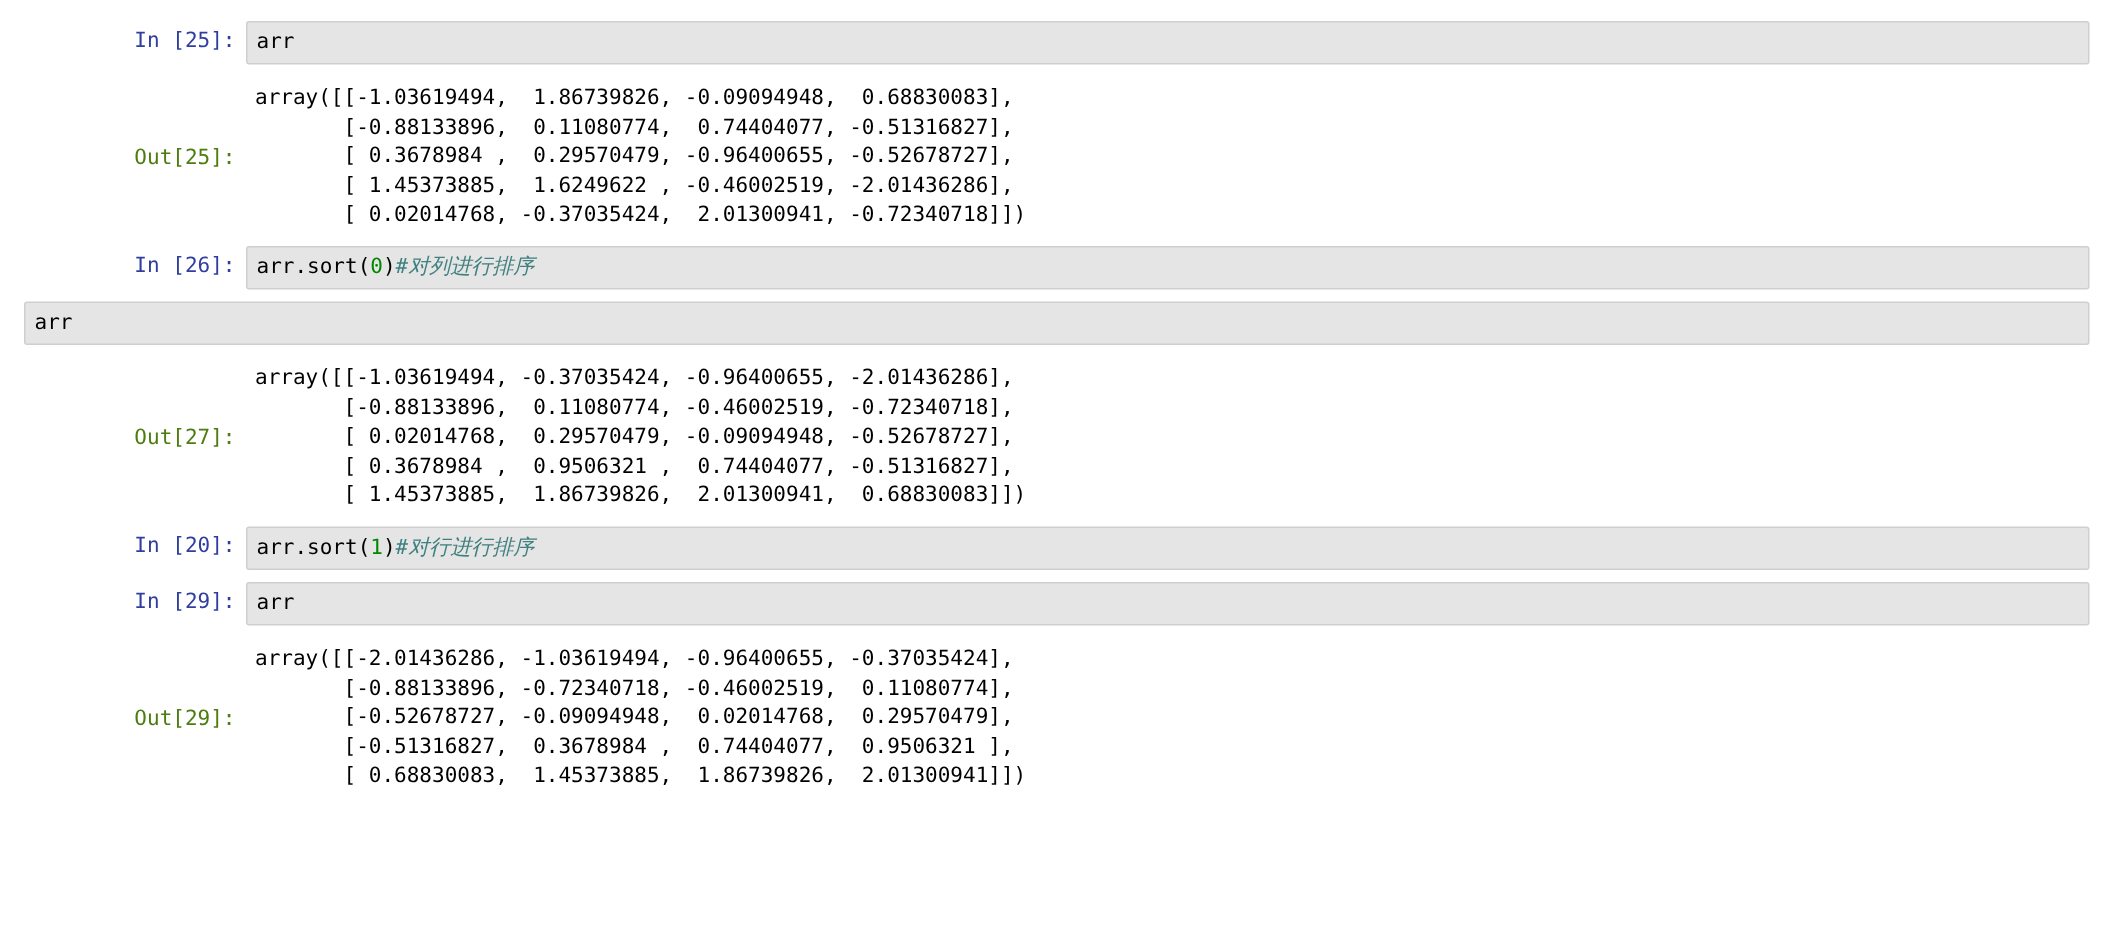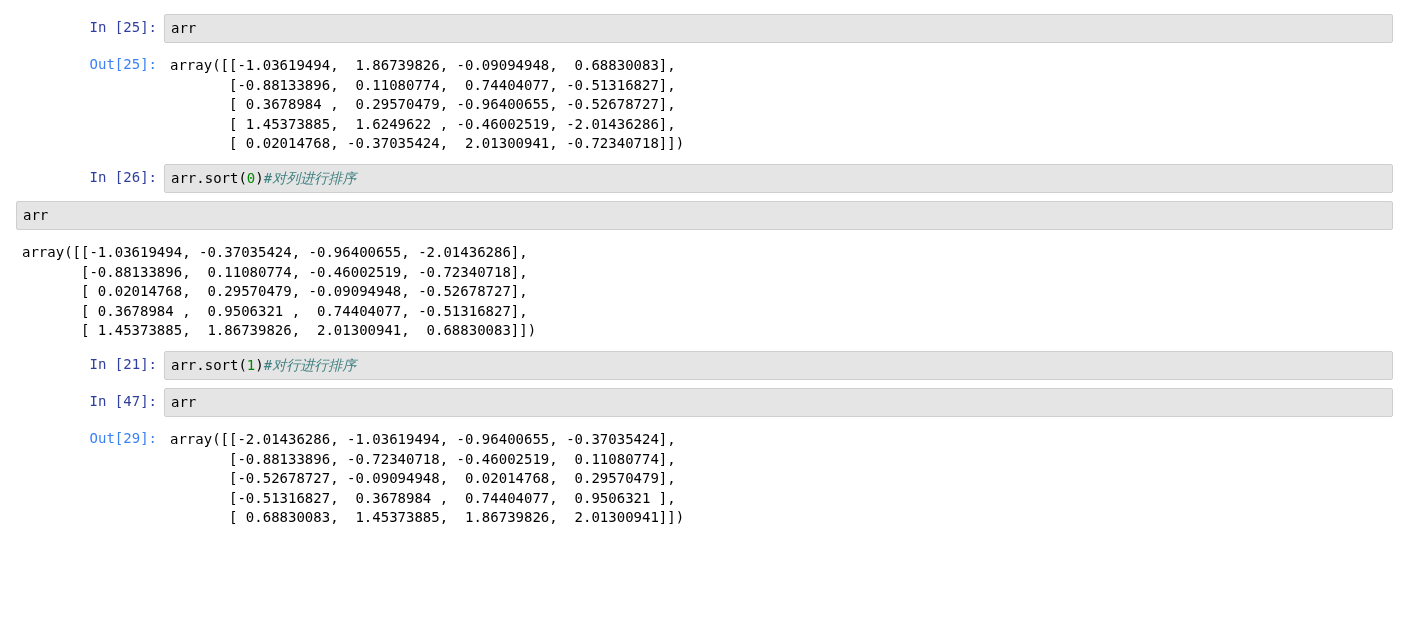--- a/index.html
+++ b/index.html
@@ -22,21 +22,21 @@
   .prompt {
     width: 148px;
     min-width: 148px;
     text-align: right;
     padding: 5px 7px 2px 0;
     font-family: monospace;
     font-size: 14px;
     line-height: 1.21429em;
   }
   .prompt-in  { color: #303F9F; }
-  .prompt-out { color: #3b82f6; }
+  .prompt-out { color: #4d7c0f; margin-top: 41px; }
   .cell-body {
     flex: 1 1 auto;
     min-width: 0;
     margin-right: 8px;
   }
   .input-area {
     background: #e5e5e5;
     border: 1px solid #cfcfcf;
     border-radius: 2px;
     padding: 5px 6px;
@@ -90,38 +90,39 @@
     </div>
   </div>
 
   <div class="cell">
     <div class="cell-body">
       <div class="input-area"><span class="tok-var">arr</span></div>
     </div>
   </div>
 
   <div class="cell">
+    <div class="prompt prompt-out">Out[27]:</div>
     <div class="cell-body">
       <div class="output-area">array([[-1.03619494, -0.37035424, -0.96400655, -2.01436286],
        [-0.88133896,  0.11080774, -0.46002519, -0.72340718],
        [ 0.02014768,  0.29570479, -0.09094948, -0.52678727],
        [ 0.3678984 ,  0.9506321 ,  0.74404077, -0.51316827],
        [ 1.45373885,  1.86739826,  2.01300941,  0.68830083]])</div>
     </div>
   </div>
 
   <div class="cell">
-    <div class="prompt prompt-in">In  [21]:</div>
+    <div class="prompt prompt-in">In  [20]:</div>
     <div class="cell-body">
       <div class="input-area"><span class="tok-var">arr.sort(</span><span class="tok-num">1</span><span class="tok-punc">)</span><span class="tok-comment">#对行进行排序</span></div>
     </div>
   </div>
 
   <div class="cell">
-    <div class="prompt prompt-in">In  [47]:</div>
+    <div class="prompt prompt-in">In  [29]:</div>
     <div class="cell-body">
       <div class="input-area"><span class="tok-var">arr</span></div>
     </div>
   </div>
 
   <div class="cell">
     <div class="prompt prompt-out">Out[29]:</div>
     <div class="cell-body">
       <div class="output-area">array([[-2.01436286, -1.03619494, -0.96400655, -0.37035424],
        [-0.88133896, -0.72340718, -0.46002519,  0.11080774],

